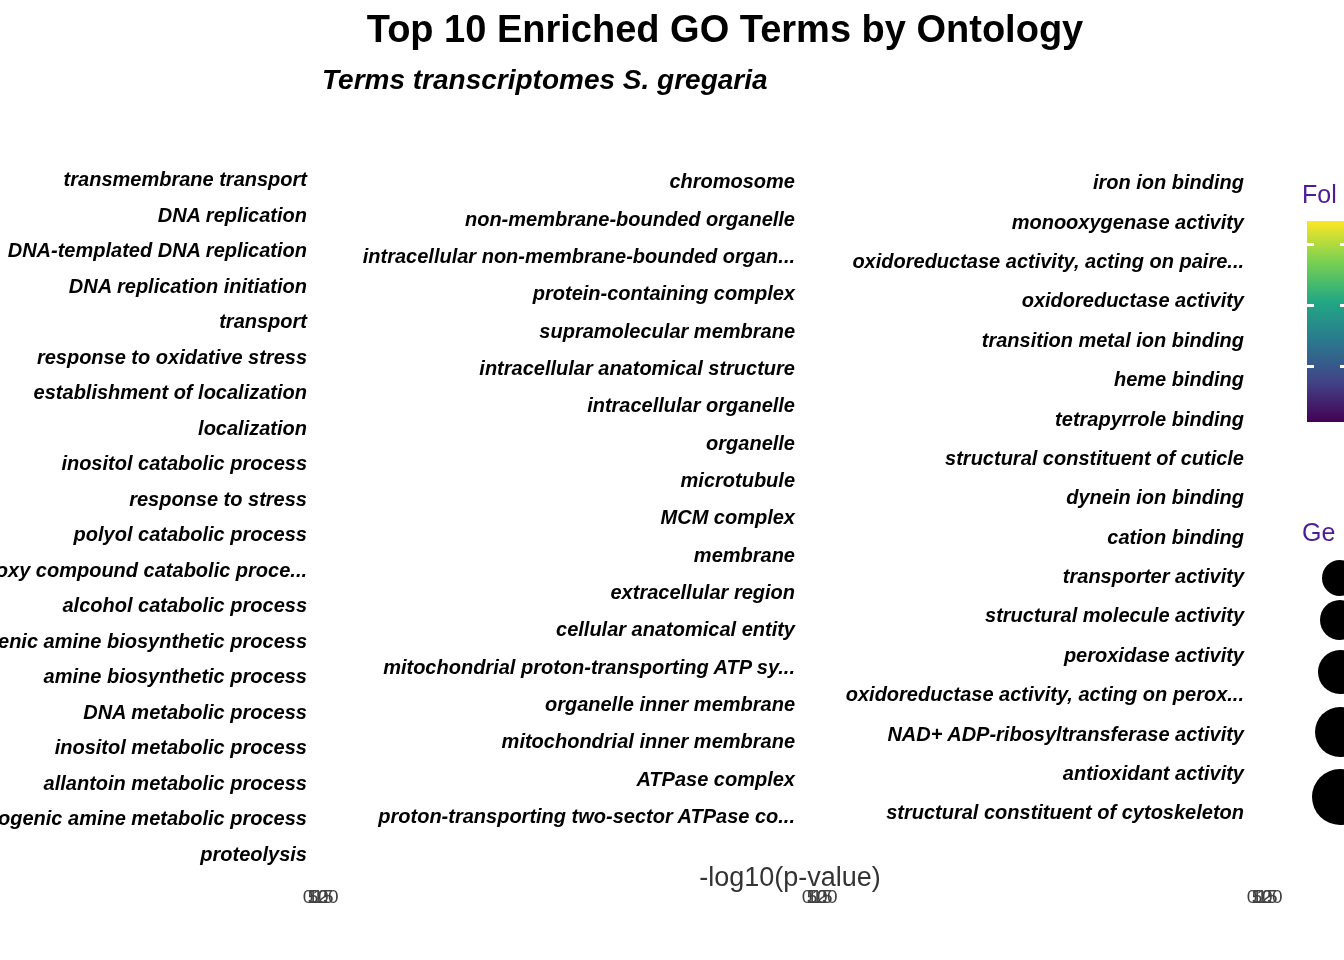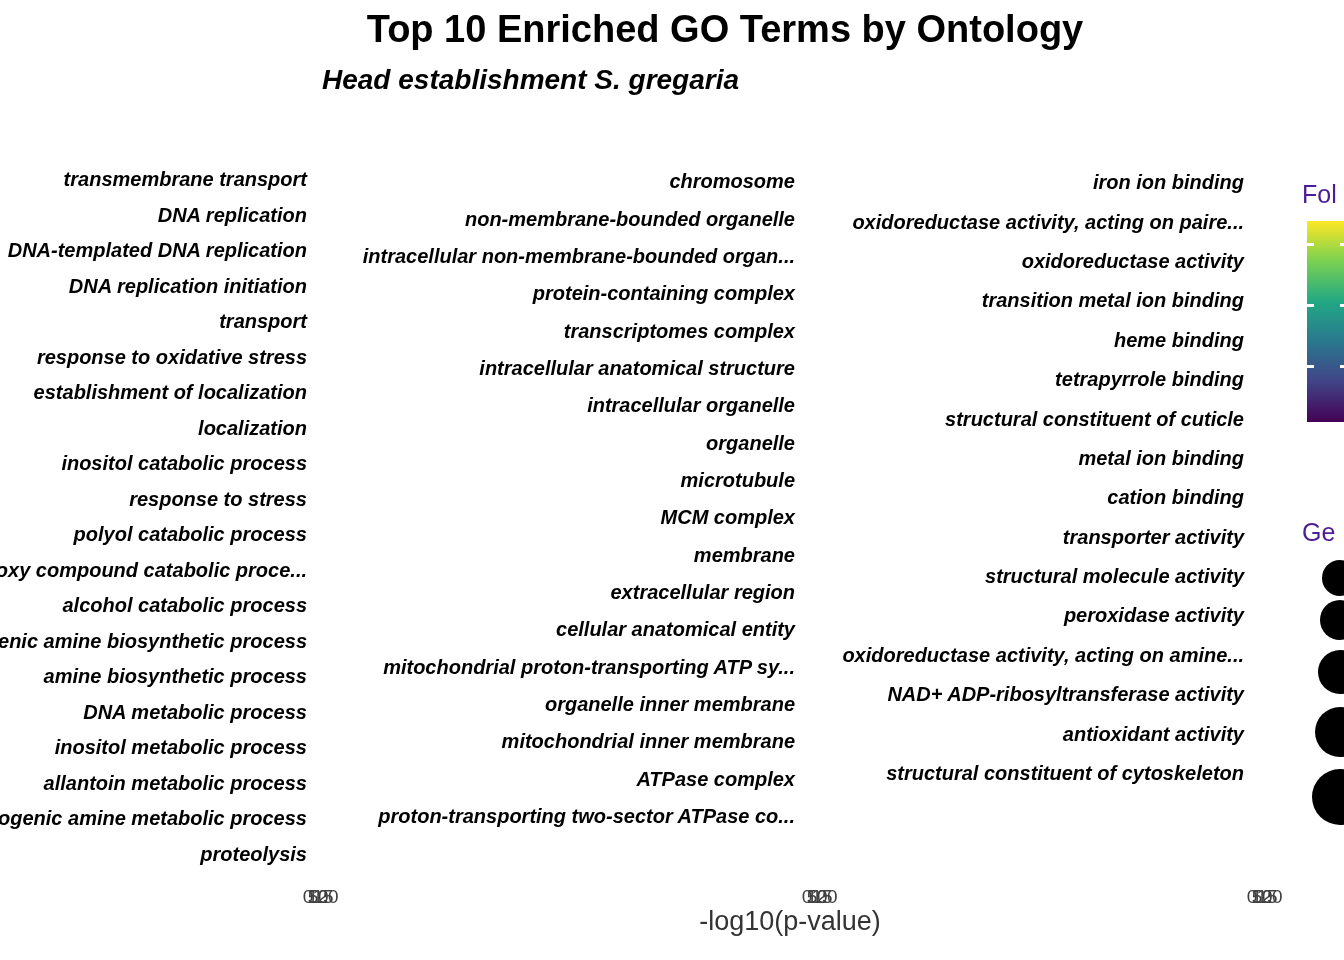--- a/index.html
+++ b/index.html
@@ -23,21 +23,21 @@
   .col1{ left:-500px; width:807px; top:162px; --rh:35.5px; }
   .col2{ left:100px;  width:695px; top:163px; --rh:37.35px; }
   .col3{ left:596px;  width:648px; top:163px; --rh:39.4px; }
   .xticks{ position:absolute; top:886px; width:0; height:22px; }
   .xticks .tick{
     position:absolute; top:0; transform:translateX(-50%);
     font-size:19px; color:#404040; white-space:nowrap;
   }
   .t0{left:-10px}.t1{left:-5px}.t2{left:0}.t3{left:5px}.t4{left:10px}
   .xlabel{
-    position:absolute; left:390px; top:906px; width:800px; text-align:center;
+    position:absolute; left:390px; top:862px; width:800px; text-align:center;
     font-size:27px; color:#333; white-space:nowrap;
   }
   .legend-title{ position:absolute; left:1302px; font-size:25px; color:#4c1d95; white-space:nowrap; }
   .lt-fold{ top:180px; } .lt-genes{ top:518px; }
   .colorbar{
     position:absolute; left:1307px; top:221px; width:40px; height:201px;
     background:linear-gradient(to bottom,
       #fde725 0%, #7ad151 20%, #22a884 40%, #2a788e 60%, #414487 80%, #440154 100%);
   }
   .cbtick{ position:absolute; width:7px; height:3px; background:#ffffff; }
@@ -47,21 +47,21 @@
   .d3{ left:1318px; top:650px; width:44px; height:44px; }
   .d4{ left:1315px; top:707px; width:50px; height:50px; }
   .d5{ left:1312px; top:769px; width:56px; height:56px; }
 </style>
 </head>
 <body>
 
 <div class="canvas">
 
   <div class="title">Top 10 Enriched GO Terms by Ontology</div>
-  <div class="subtitle">Head establishment S. gregaria</div>
+  <div class="subtitle">Terms transcriptomes S. gregaria</div>
 
   <div class="terms col1">
 
   <div class="term">transmembrane transport</div>
       <div class="term">DNA replication</div>
       <div class="term">DNA-templated DNA replication</div>
       <div class="term">DNA replication initiation</div>
       <div class="term">transport</div>
       <div class="term">response to oxidative stress</div>
       <div class="term">establishment of localization</div>
@@ -79,51 +79,52 @@
       <div class="term">biogenic amine metabolic process</div>
       <div class="term">proteolysis</div>
     </div>
 
   <div class="terms col2">
 
   <div class="term">chromosome</div>
       <div class="term">non-membrane-bounded organelle</div>
       <div class="term">intracellular non-membrane-bounded organ...</div>
       <div class="term">protein-containing complex</div>
-      <div class="term">transcriptomes complex</div>
+      <div class="term">supramolecular membrane</div>
       <div class="term">intracellular anatomical structure</div>
       <div class="term">intracellular organelle</div>
       <div class="term">organelle</div>
       <div class="term">microtubule</div>
       <div class="term">MCM complex</div>
       <div class="term">membrane</div>
       <div class="term">extracellular region</div>
       <div class="term">cellular anatomical entity</div>
       <div class="term">mitochondrial proton-transporting ATP sy...</div>
       <div class="term">organelle inner membrane</div>
       <div class="term">mitochondrial inner membrane</div>
       <div class="term">ATPase complex</div>
       <div class="term">proton-transporting two-sector ATPase co...</div>
     </div>
 
   <div class="terms col3">
 
   <div class="term">iron ion binding</div>
+      <div class="term">monooxygenase activity</div>
       <div class="term">oxidoreductase activity, acting on paire...</div>
       <div class="term">oxidoreductase activity</div>
       <div class="term">transition metal ion binding</div>
       <div class="term">heme binding</div>
       <div class="term">tetrapyrrole binding</div>
       <div class="term">structural constituent of cuticle</div>
-      <div class="term">metal ion binding</div>
+      <div class="term">dynein ion binding</div>
       <div class="term">cation binding</div>
       <div class="term">transporter activity</div>
       <div class="term">structural molecule activity</div>
       <div class="term">peroxidase activity</div>
-      <div class="term">oxidoreductase activity, acting on amine...</div>
+      <div class="term">oxidoreductase activity, acting on perox...</div>
       <div class="term">NAD+ ADP-ribosyltransferase activity</div>
       <div class="term">antioxidant activity</div>
       <div class="term">structural constituent of cytoskeleton</div>
     </div>
 
   <div class="xticks" style="left:318px">
     <span class="tick t0">0</span>
     <span class="tick t1">5</span>
     <span class="tick t2">10</span>
     <span class="tick t3">15</span>

